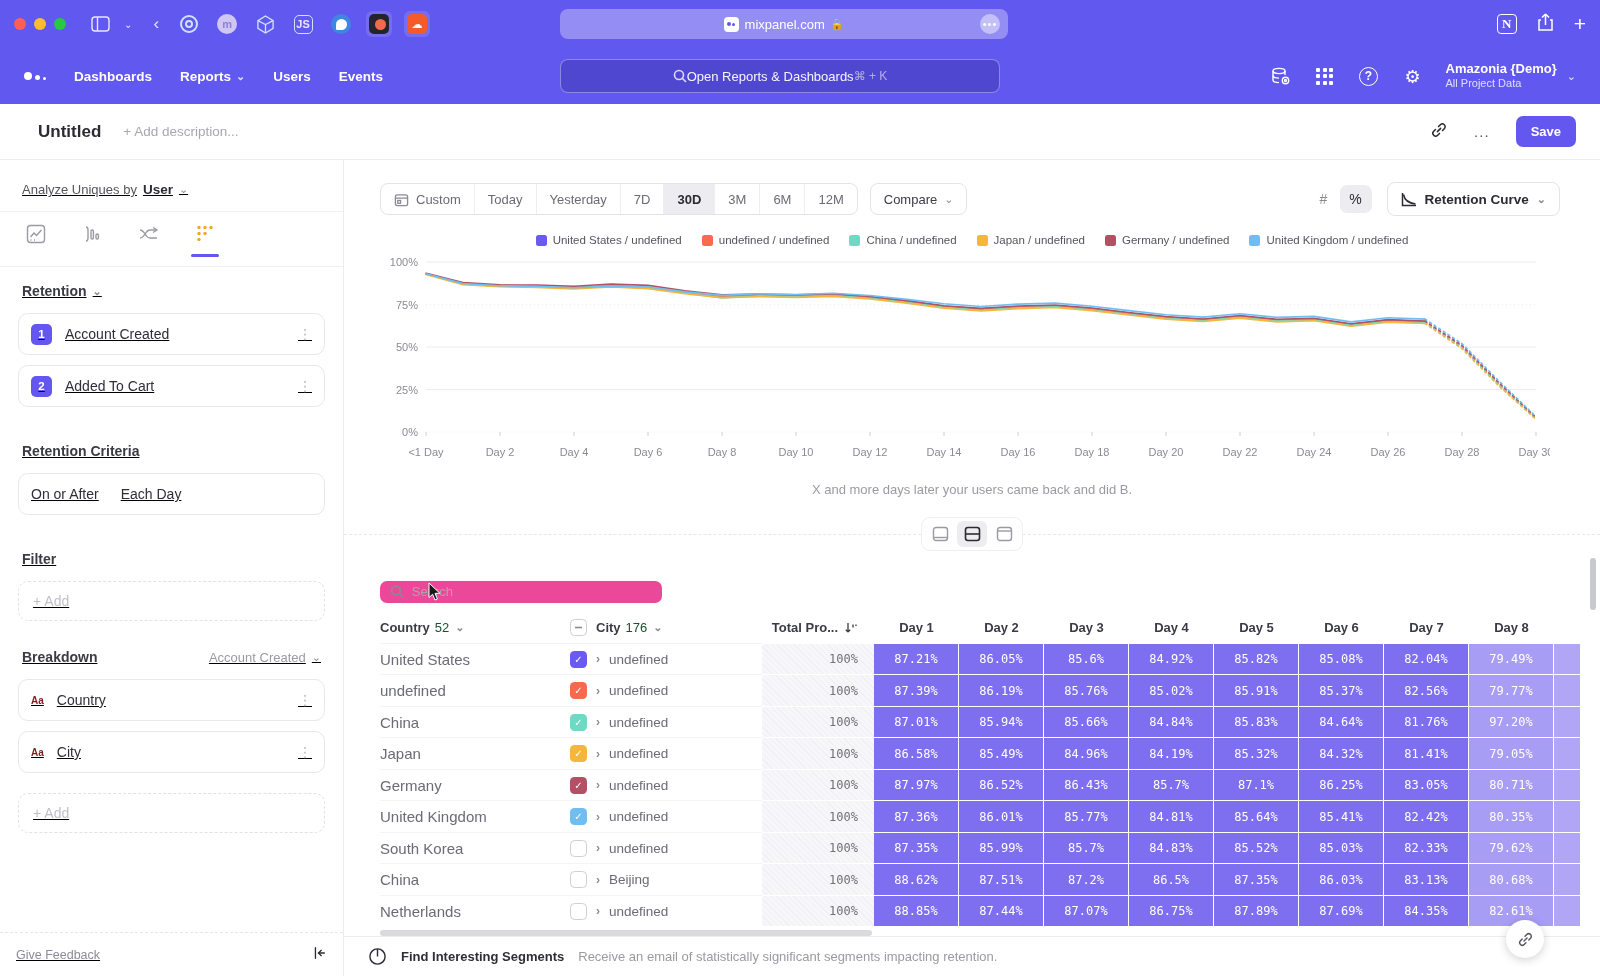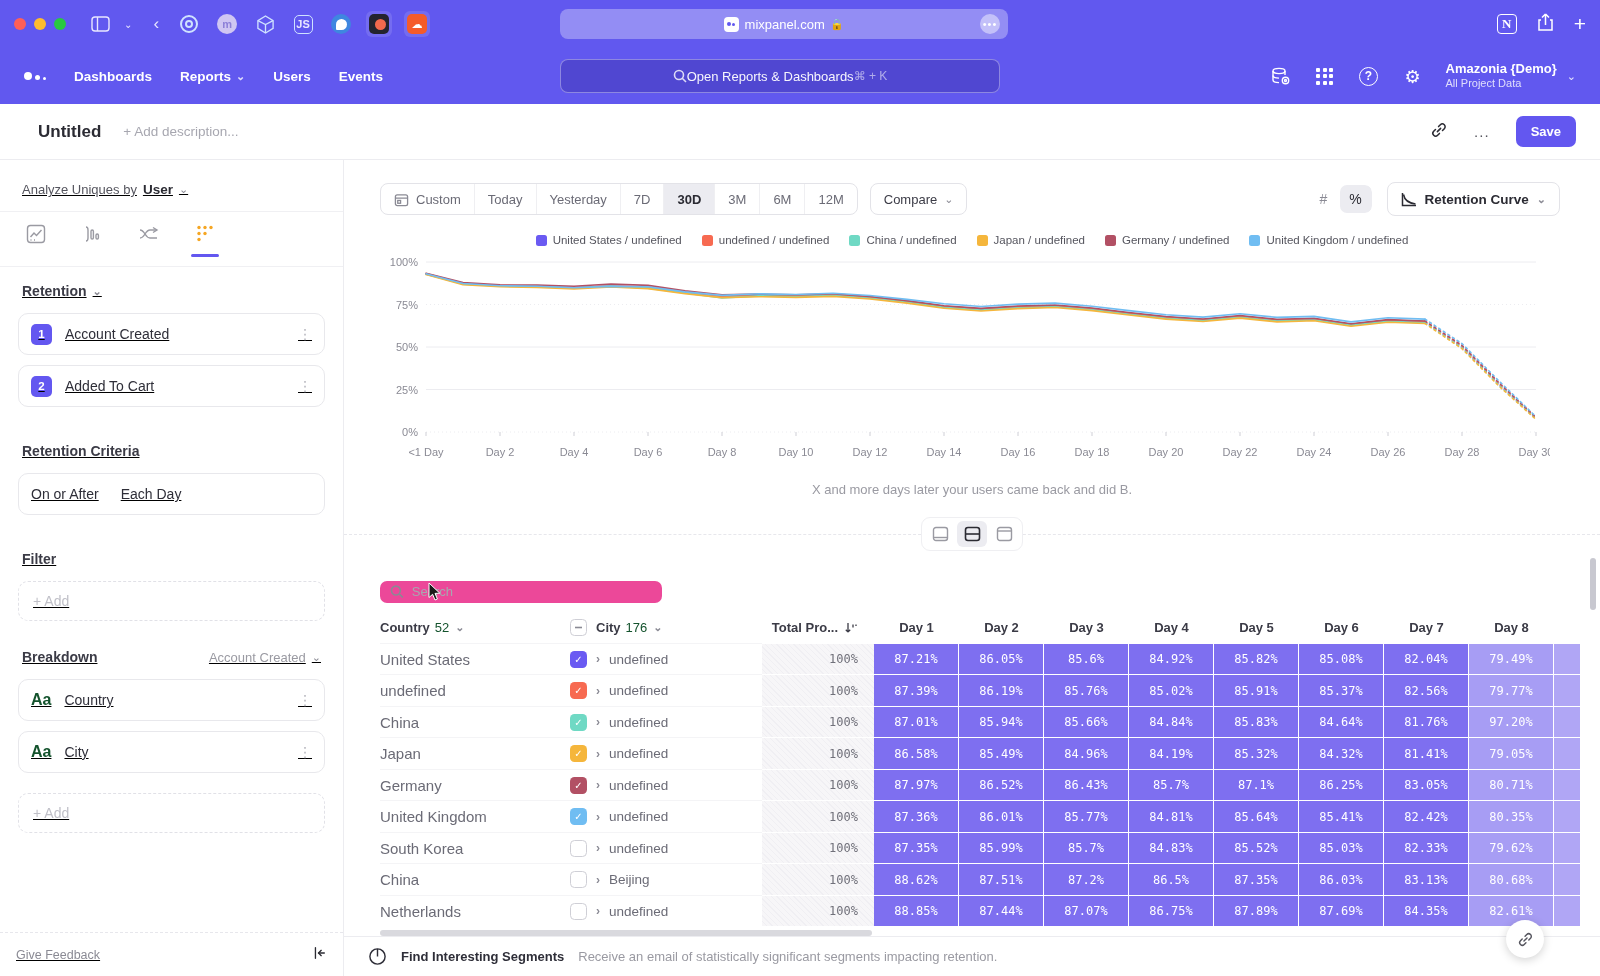--- a/index.html
+++ b/index.html
@@ -52,21 +52,21 @@
   .sb-div { border-top:1px solid #f0f0f3; }
   .tabs { display:flex; align-items:center; gap:36px; padding:12px 26px 10px; }
   .tab { position:relative; padding-bottom:8px; cursor:pointer; }
   .tab.sel:after { content:""; position:absolute; left:-4px; right:-4px; bottom:-1px; height:3px; background:#6357f0; border-radius:2px; }
   .sec-label { font-size:14px; font-weight:700; color:#3b3b46; display:flex; align-items:center; gap:6px; }
   .chev { color:#8a8a94; font-size:11px; }
   .card { border:1px solid #e8e8ec; border-radius:10px; height:42px; display:flex; align-items:center; padding:0 12px; margin:0 18px 10px; background:#fff; cursor:pointer; }
   .card .kebab { margin-left:auto; color:#b4b4bc; font-size:14px; }
   .num-badge { width:21px; height:21px; background:#6357f0; color:#fff; border-radius:5px; font-size:11.5px; font-weight:700; display:flex; align-items:center; justify-content:center; margin-right:13px; }
   .card-label { font-size:14px; color:#2e2e38; }
-  .aa { color:#14532d; font-weight:700; font-size:16px; margin-right:13px; }
+  .aa { color:#7f1d1d; font-weight:700; font-size:10px; margin-right:13px; }
   .add-card { border:1.4px dashed #e1e1e7; border-radius:10px; height:40px; display:flex; align-items:center; padding:0 14px; margin:0 18px; color:#c0c0c8; font-size:14px; cursor:pointer; }
   .sb-footer { margin-top:auto; border-top:1px dashed #e7e7ec; height:44px; display:flex; align-items:center; padding:0 16px; color:#8a8a94; font-size:12.5px; }
   .collapse { margin-left:auto; color:#3b3b46; }
 
   
   .ctl-row { display:flex; align-items:center; margin:22px 40px 0 36px; }
   .seg { display:flex; border:1px solid #e3e3e8; border-radius:8px; background:#fff; overflow:hidden; height:32px; }
   .seg .it { display:flex; align-items:center; gap:7px; padding:0 13px; font-size:13px; color:#6b6b76; border-right:1px solid #efeff2; cursor:pointer; white-space:nowrap; }
   .seg .it:last-child { border-right:none; }
   .seg .it.sel { background:#ececf1; color:#2b2b33; font-weight:700; }

